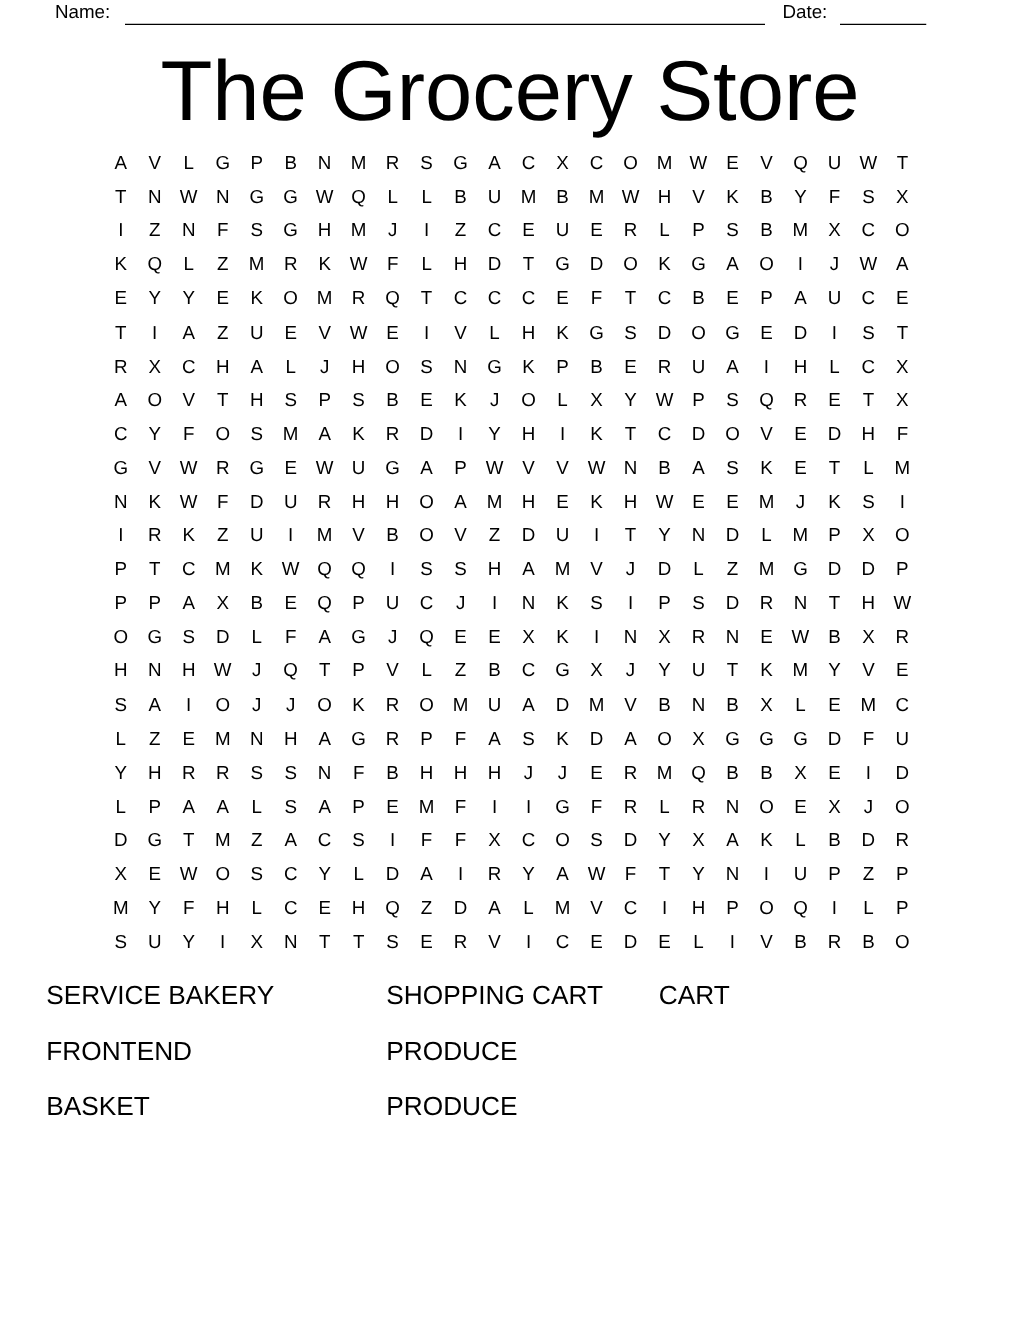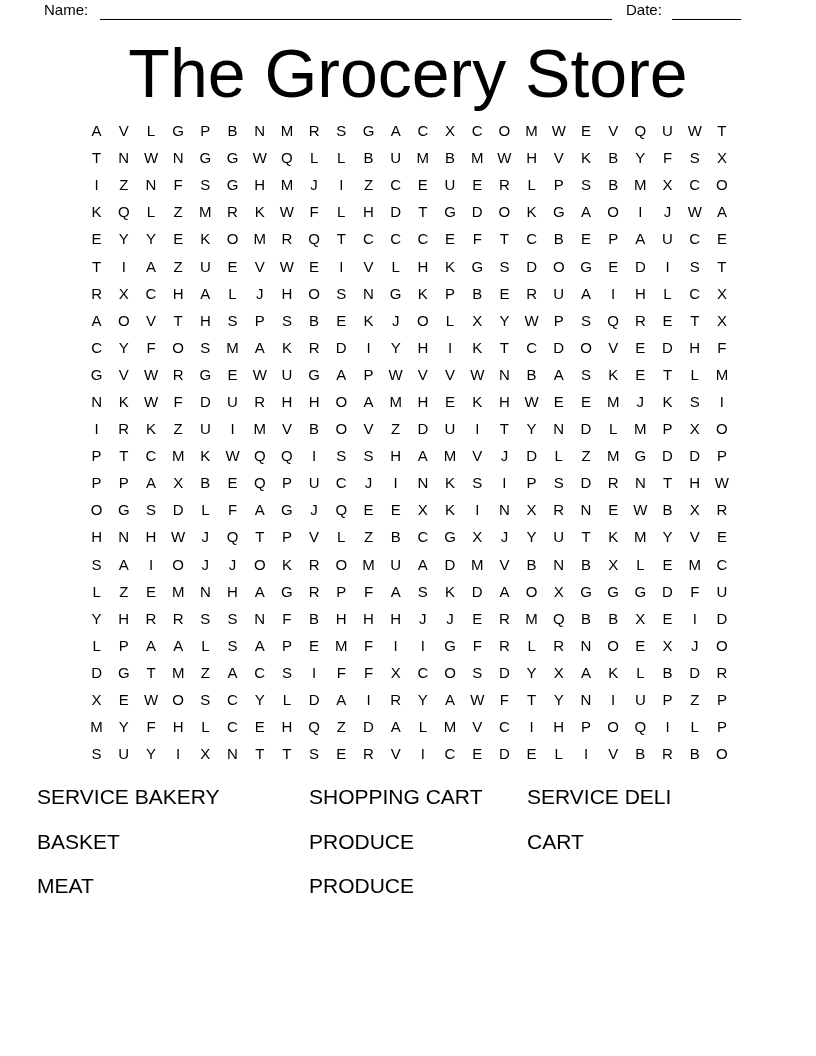--- a/index.html
+++ b/index.html
@@ -668,27 +668,27 @@
       <span class="cell">V</span>
       <span class="cell">B</span>
       <span class="cell">R</span>
       <span class="cell">B</span>
       <span class="cell">O</span>
     </div>
 
   <div class="word-list">
     <div id="word-col-0" class="word-col">
         <div class="word">SERVICE BAKERY</div>
+        <div class="word">FRONTEND</div>
         <div class="word">BASKET</div>
         <div class="word">MEAT</div>
       </div>
     <div id="word-col-1" class="word-col">
         <div class="word">SHOPPING CART</div>
         <div class="word">PRODUCE</div>
         <div class="word">PRODUCE</div>
       </div>
     <div id="word-col-2" class="word-col">
-        <div class="word">SERVICE DELI</div>
         <div class="word">CART</div>
       </div>
   </div>
 
 </div>
 
 </body></html>

